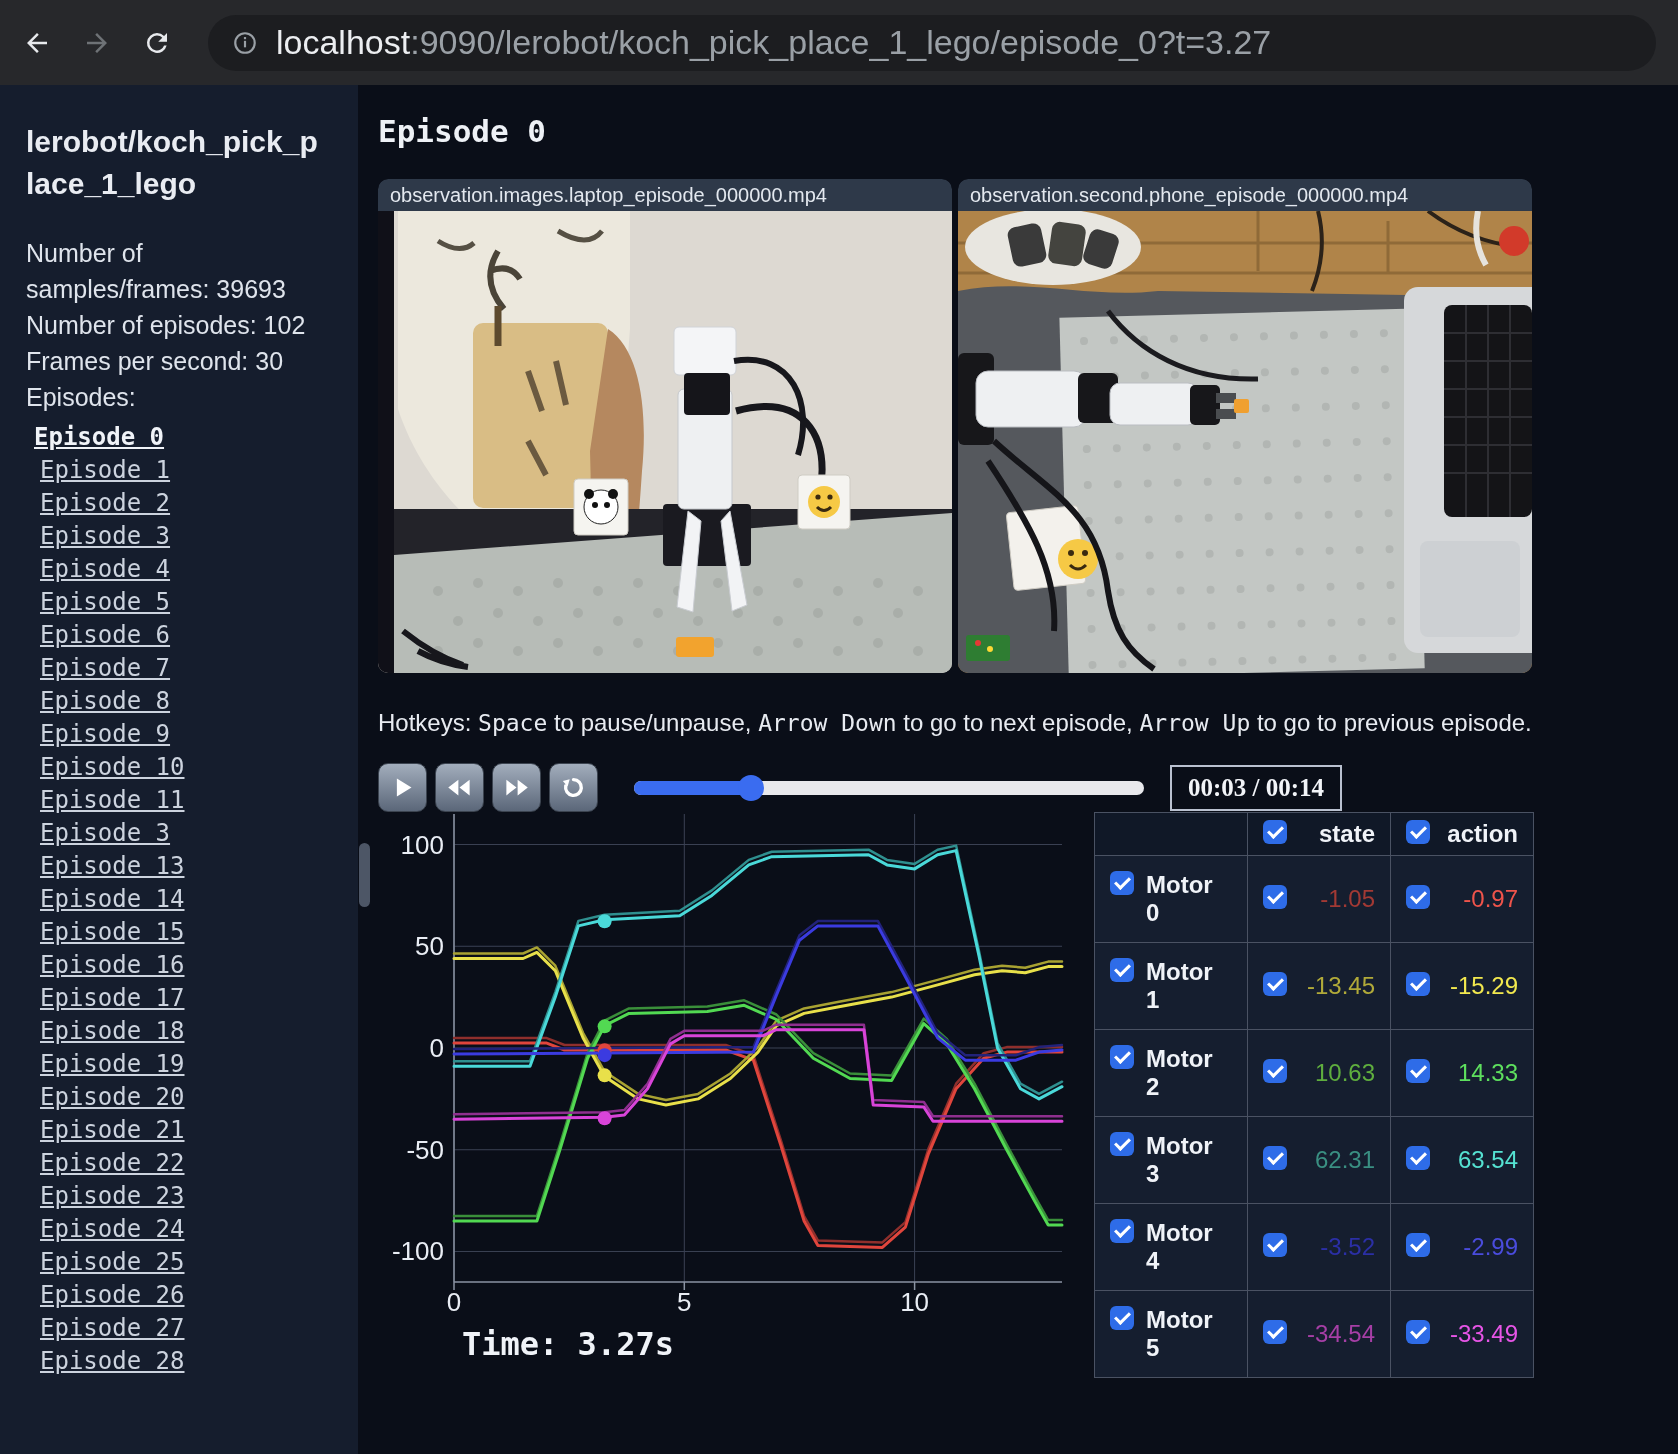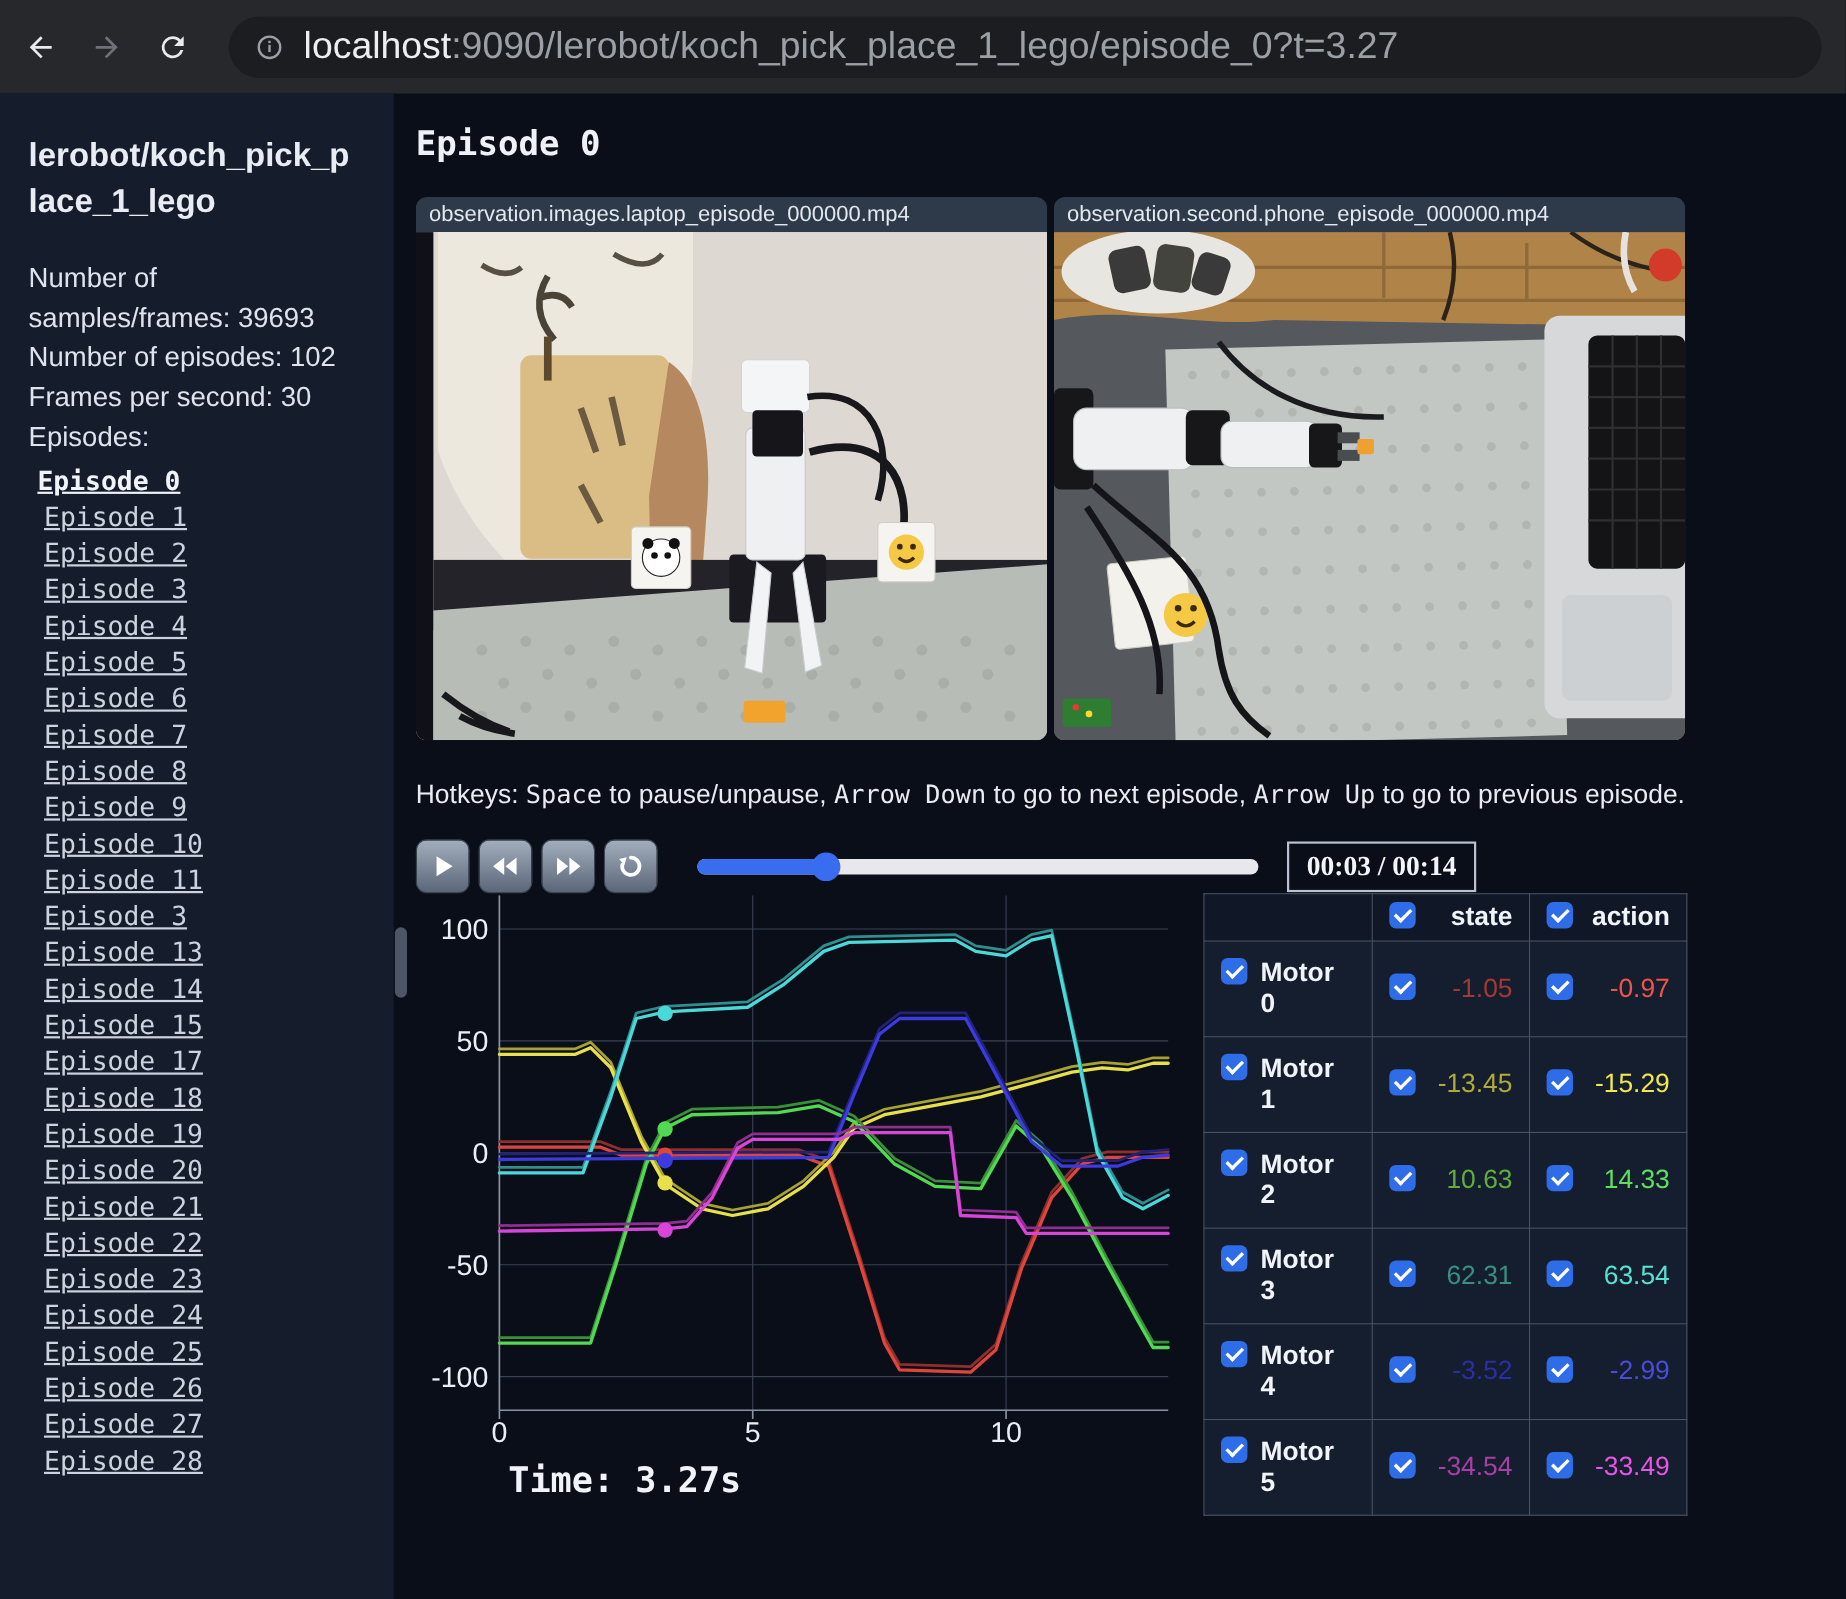--- a/index.html
+++ b/index.html
@@ -116,20 +116,21 @@
         <a class="ep-link">Episode 6</a>
         <a class="ep-link">Episode 7</a>
         <a class="ep-link">Episode 8</a>
         <a class="ep-link">Episode 9</a>
         <a class="ep-link">Episode 10</a>
         <a class="ep-link">Episode 11</a>
         <a class="ep-link">Episode 3</a>
         <a class="ep-link">Episode 13</a>
         <a class="ep-link">Episode 14</a>
         <a class="ep-link">Episode 15</a>
+        <a class="ep-link">Episode 16</a>
         <a class="ep-link">Episode 17</a>
         <a class="ep-link">Episode 18</a>
         <a class="ep-link">Episode 19</a>
         <a class="ep-link">Episode 20</a>
         <a class="ep-link">Episode 21</a>
         <a class="ep-link">Episode 22</a>
         <a class="ep-link">Episode 23</a>
         <a class="ep-link">Episode 24</a>
         <a class="ep-link">Episode 25</a>
         <a class="ep-link">Episode 26</a>

